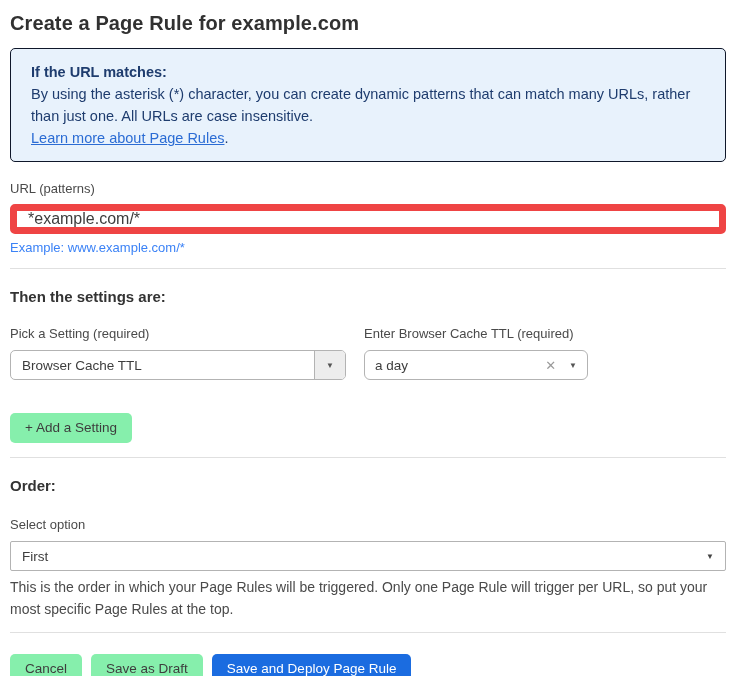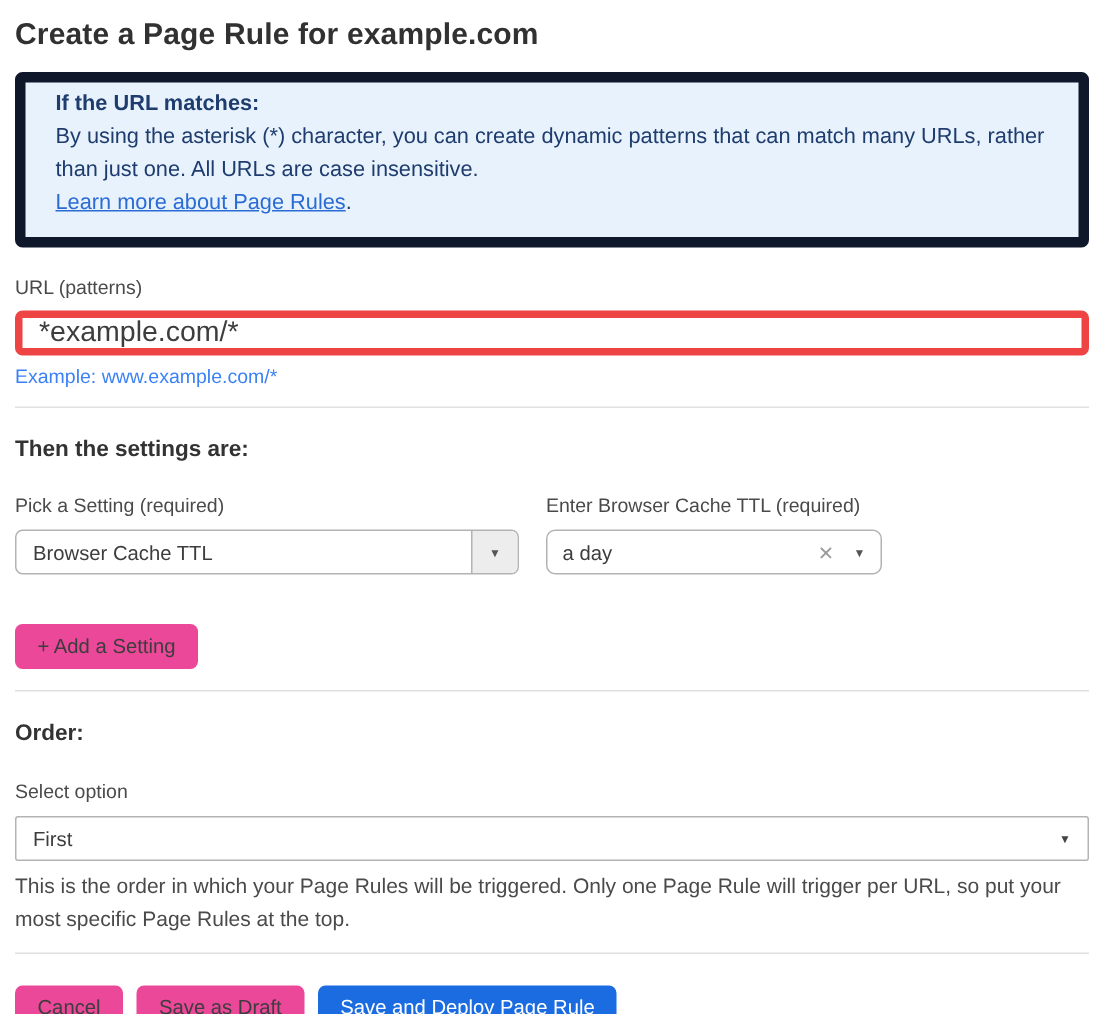--- a/index.html
+++ b/index.html
@@ -16,23 +16,23 @@
     font-size: 20px;
     font-weight: 700;
     color: #313131;
     line-height: 26px;
     margin-bottom: 12px;
     letter-spacing: 0.1px;
   }
 
   .info-box {
     background: #e8f2fc;
-    border: 7px solid #0f172a;
+    border: 1px solid #0f172a;
     border-radius: 5px;
-    padding: 3px 20px 12px 20px;
+    padding: 12px 20px 12px 20px;
     color: #1e3c6e;
     font-size: 14.5px;
     line-height: 22px;
     margin-bottom: 19px;
   }
   .info-box .info-heading { font-weight: 700; }
   .info-box a.info-link {
     color: #2b6cd4;
     text-decoration: underline;
     cursor: pointer;
@@ -42,25 +42,25 @@
     font-size: 13px;
     color: #4a4a4a;
     line-height: 16px;
   }
 
   .text-input {
     display: block;
     width: 100%;
     height: 30px;
     margin-top: 7px;
-    border: 5px solid #ef4444;
+    border: 7px solid #ef4444;
     border-radius: 5px;
     padding: 0 11px;
     font-family: "Liberation Sans", sans-serif;
-    font-size: 19px;
+    font-size: 16px;
     color: #3d3d3d;
     background: #fff;
     outline: none;
   }
 
   .hint-text {
     margin-top: 6px;
     font-size: 13px;
     color: #3b82f6;
     line-height: 16px;
@@ -134,21 +134,21 @@
     justify-content: center;
     height: 30px;
     padding: 0 15px;
     border: none;
     border-radius: 5px;
     font-family: "Liberation Sans", sans-serif;
     font-size: 13.5px;
     cursor: pointer;
     line-height: 1;
   }
-  .btn-gray { background: #ec4899; color: #3d3d3d; }
+  .btn-gray { background: #86efac; color: #3d3d3d; }
   .btn-blue { background: #1b6ce0; color: #ffffff; }
 
   .add-setting-btn { margin-top: 33px; }
 
   .order-help {
     margin-top: 5px;
     font-size: 14px;
     color: #4a4a4a;
     line-height: 22px;
   }

